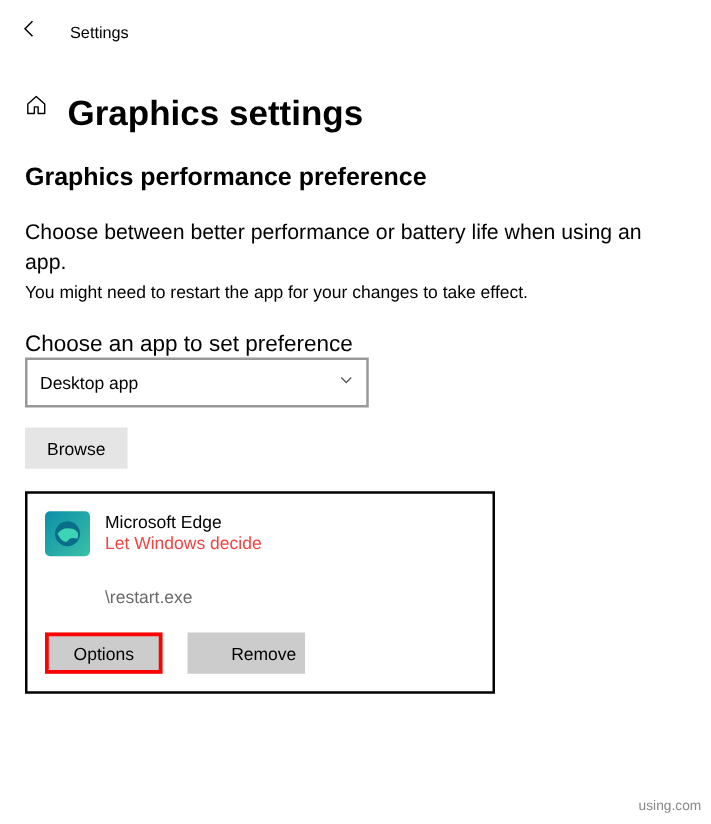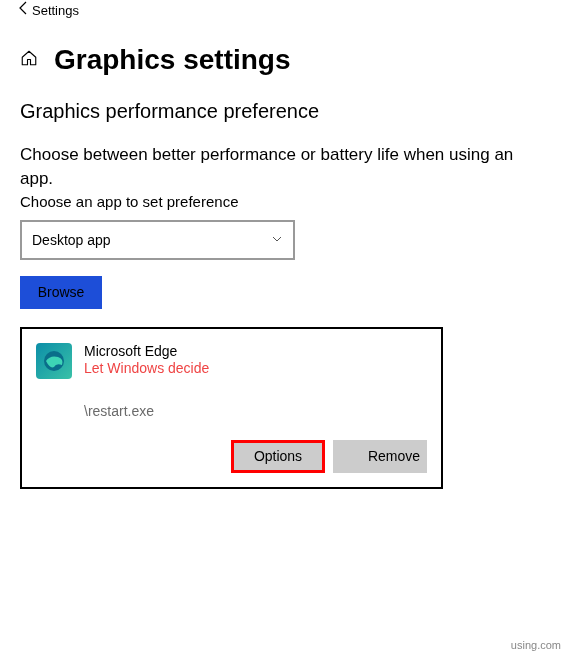--- a/index.html
+++ b/index.html
@@ -11,65 +11,64 @@
       font-family: "Segoe UI", -apple-system, sans-serif;
       background: #ffffff;
       color: #000000;
       width: 569px;
       height: 659px;
       position: relative;
     }
     .header {
       display: flex;
       align-items: center;
-      padding: 0 16px;
+      padding: 15px 16px;
+      gap: 24px;
     }
     .back-arrow {
       font-size: 16px;
       cursor: pointer;
     }
     .header-title {
       font-size: 13px;
       font-weight: 400;
     }
     .page-title-row {
       display: flex;
-      align-items: center;
       padding: 24px 20px 8px 20px;
       gap: 16px;
     }
     .home-icon svg {
       width: 18px;
       height: 18px;
     }
     .page-title {
       font-size: 28px;
       font-weight: 600;
     }
     .content {
       padding: 16px 20px;
     }
     .section-heading {
       font-size: 20px;
-      font-weight: 400;
+      font-weight: 700;
       margin-bottom: 20px;
     }
     .description {
       font-size: 17px;
       line-height: 1.4;
       margin-bottom: 2px;
     }
     .subdescription {
       font-size: 14px;
       line-height: 1.4;
       margin-bottom: 22px;
     }
     .label {
-      font-size: 15px;
-      margin-bottom: 10px;
+      font-size: 18px;
     }
     .dropdown {
       width: 275px;
       height: 40px;
       border: 2px solid #999999;
       background: #ffffff;
       display: flex;
       align-items: center;
       justify-content: space-between;
       padding: 12px 10px;
@@ -79,33 +78,33 @@
     .dropdown-text {
       font-size: 14px;
     }
     .chevron svg {
       width: 12px;
       height: 12px;
     }
     .browse-btn {
       width: 82px;
       height: 33px;
-      background: #1d4ed8;
+      background: #e5e5e5;
       border: none;
       font-size: 14px;
       cursor: pointer;
       margin-bottom: 18px;
       display: flex;
       align-items: center;
       justify-content: center;
     }
     .app-card {
       border: 2px solid #000000;
       padding: 14px 14px 14px 14px;
-      width: 423px;
+      width: 376px;
     }
     .app-info {
       display: flex;
       gap: 12px;
       margin-bottom: 18px;
     }
     .app-icon {
       width: 36px;
       height: 36px;
       background: linear-gradient(135deg, #0c8ea8 0%, #39c1a7 100%);
@@ -132,22 +131,22 @@
       margin-top: 1px;
     }
     .app-path {
       font-size: 14px;
       color: #6a6a6a;
       margin-top: 4px;
       line-height: 1.5;
     }
     .app-buttons {
       display: flex;
-      justify-content: flex-end;
-      gap: 8px;
+      justify-content: flex-start;
+      gap: 20px;
     }
     .options-btn {
       width: 94px;
       height: 33px;
       background: #cccccc;
       border: 3px solid #ff0000;
       font-size: 14px;
       cursor: pointer;
       display: flex;
       align-items: center;
@@ -190,20 +189,21 @@
     <svg viewBox="0 0 24 24">
         <path d="M3 11 L12 3 L21 11 L21 21 L14 21 L14 14 L10 14 L10 21 L3 21 Z" stroke="#000" stroke-width="1.5" fill="none" stroke-linejoin="round"></path>
       </svg>
   </span>
   <h1 class="page-title">Graphics settings</h1>
 </div>
 
 <div class="content">
   <h2 class="section-heading">Graphics performance preference</h2>
   <p class="description">Choose between better performance or battery life when using an app.</p>
+  <p class="subdescription">You might need to restart the app for your changes to take effect.</p>
 
   <p class="label">Choose an app to set preference</p>
 
   <div class="dropdown">
     <span class="dropdown-text">Desktop app</span>
     <span class="chevron">
       <svg viewBox="0 0 12 12">
           <path d="M2 4 L6 8 L10 4" stroke="#555" stroke-width="1" fill="none"></path>
         </svg>
     </span>

